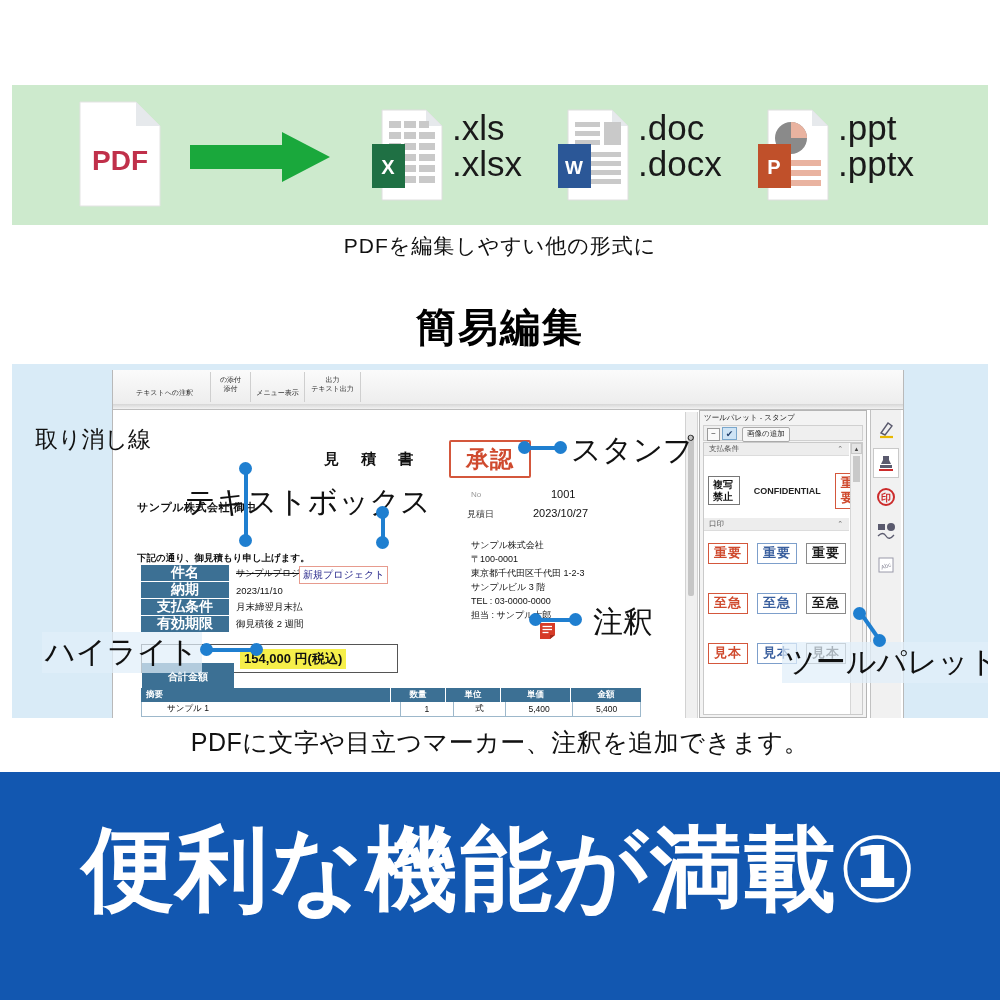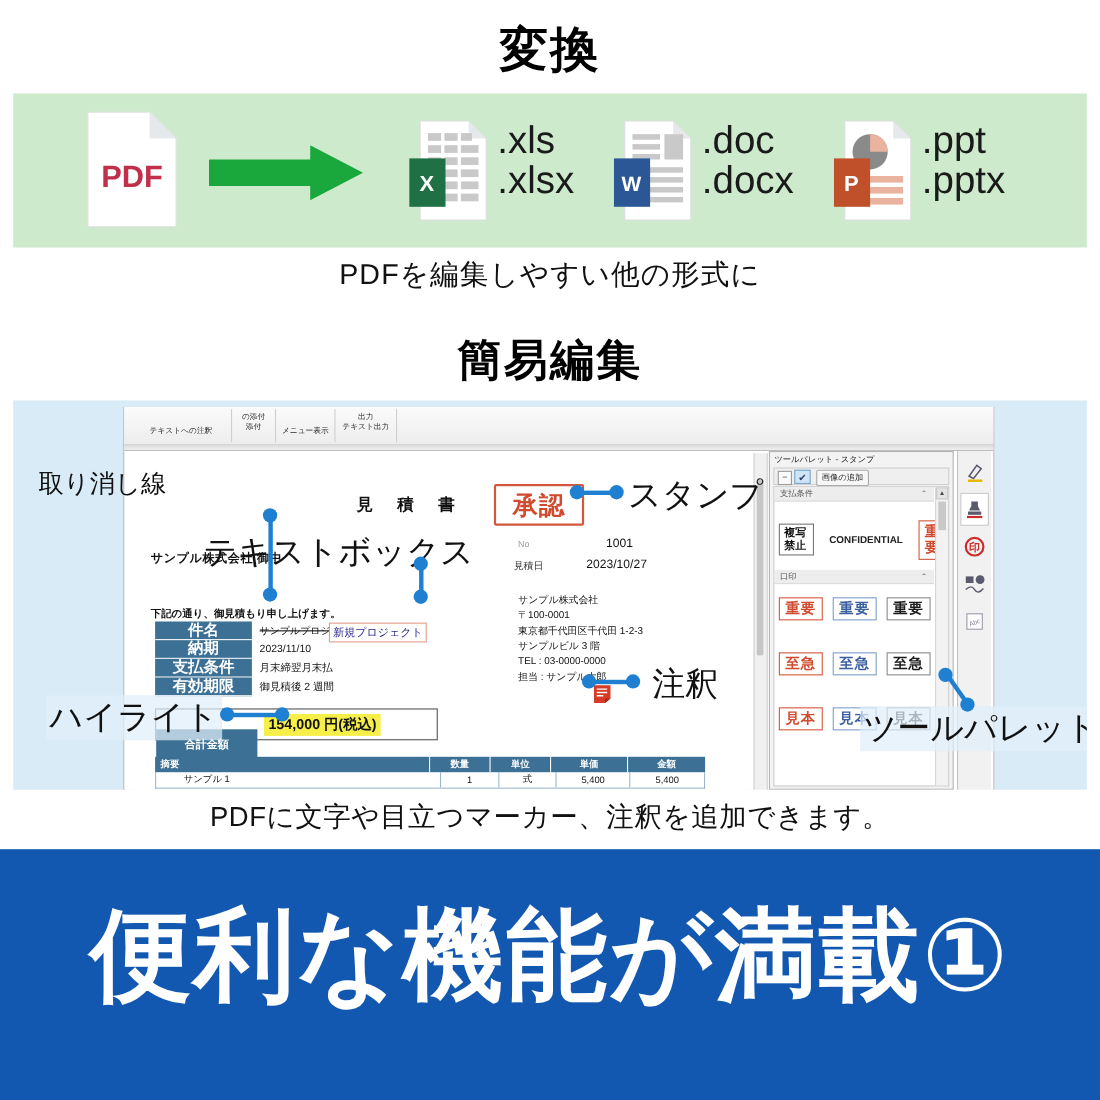--- a/index.html
+++ b/index.html
@@ -33,21 +33,21 @@
   .fb-doc{left:558px;}
   .fb-ppt{left:758px;}
   .fileblock .ficon{position:absolute;left:0;top:0;width:74px;height:94px;}
   .fileblock .fext{
     position:absolute;left:80px;top:2px;
     font-size:35px;line-height:36px;color:#1a1a1a;white-space:nowrap;
     font-family:"Liberation Sans",sans-serif;
   }
   .sec1-cap{
     position:absolute;left:0;top:232px;width:1000px;text-align:center;
-    font-size:26px;color:#111;letter-spacing:1px;
+    font-size:21px;color:#111;letter-spacing:1px;
   }
 
   
   .sec2-title{
     position:absolute;left:0;top:300px;width:1000px;
     text-align:center;font-size:40px;font-weight:700;color:#000;letter-spacing:2px;
   }
   .shot{
     position:absolute;left:12px;top:364px;width:976px;height:354px;
     background:#d9ebf7;overflow:hidden;
@@ -255,21 +255,20 @@
   .banner-txt{
     position:absolute;left:0;top:40px;width:1000px;text-align:center;
     color:#fff;font-size:92px;font-weight:700;letter-spacing:2px;line-height:1.25;
   }
 </style>
 </head>
 <body>
 
 <div class="page">
 
-  <div class="sec1-title">変換</div>
 
   <div class="green-band"></div>
 
   <div class="pdf-icon">
     <svg viewBox="0 0 84 108" width="84" height="108">
       <path d="M2 2 H58 L82 26 V106 H2 Z" fill="#ffffff" stroke="#e3e3e3" stroke-width="1"></path>
       <path d="M58 2 L82 26 H58 Z" fill="#e6e9ec"></path>
       <text x="42" y="70" font-family="Liberation Sans, sans-serif" font-size="28" font-weight="700" fill="#c0304a" text-anchor="middle">PDF</text>
     </svg>
   </div>

